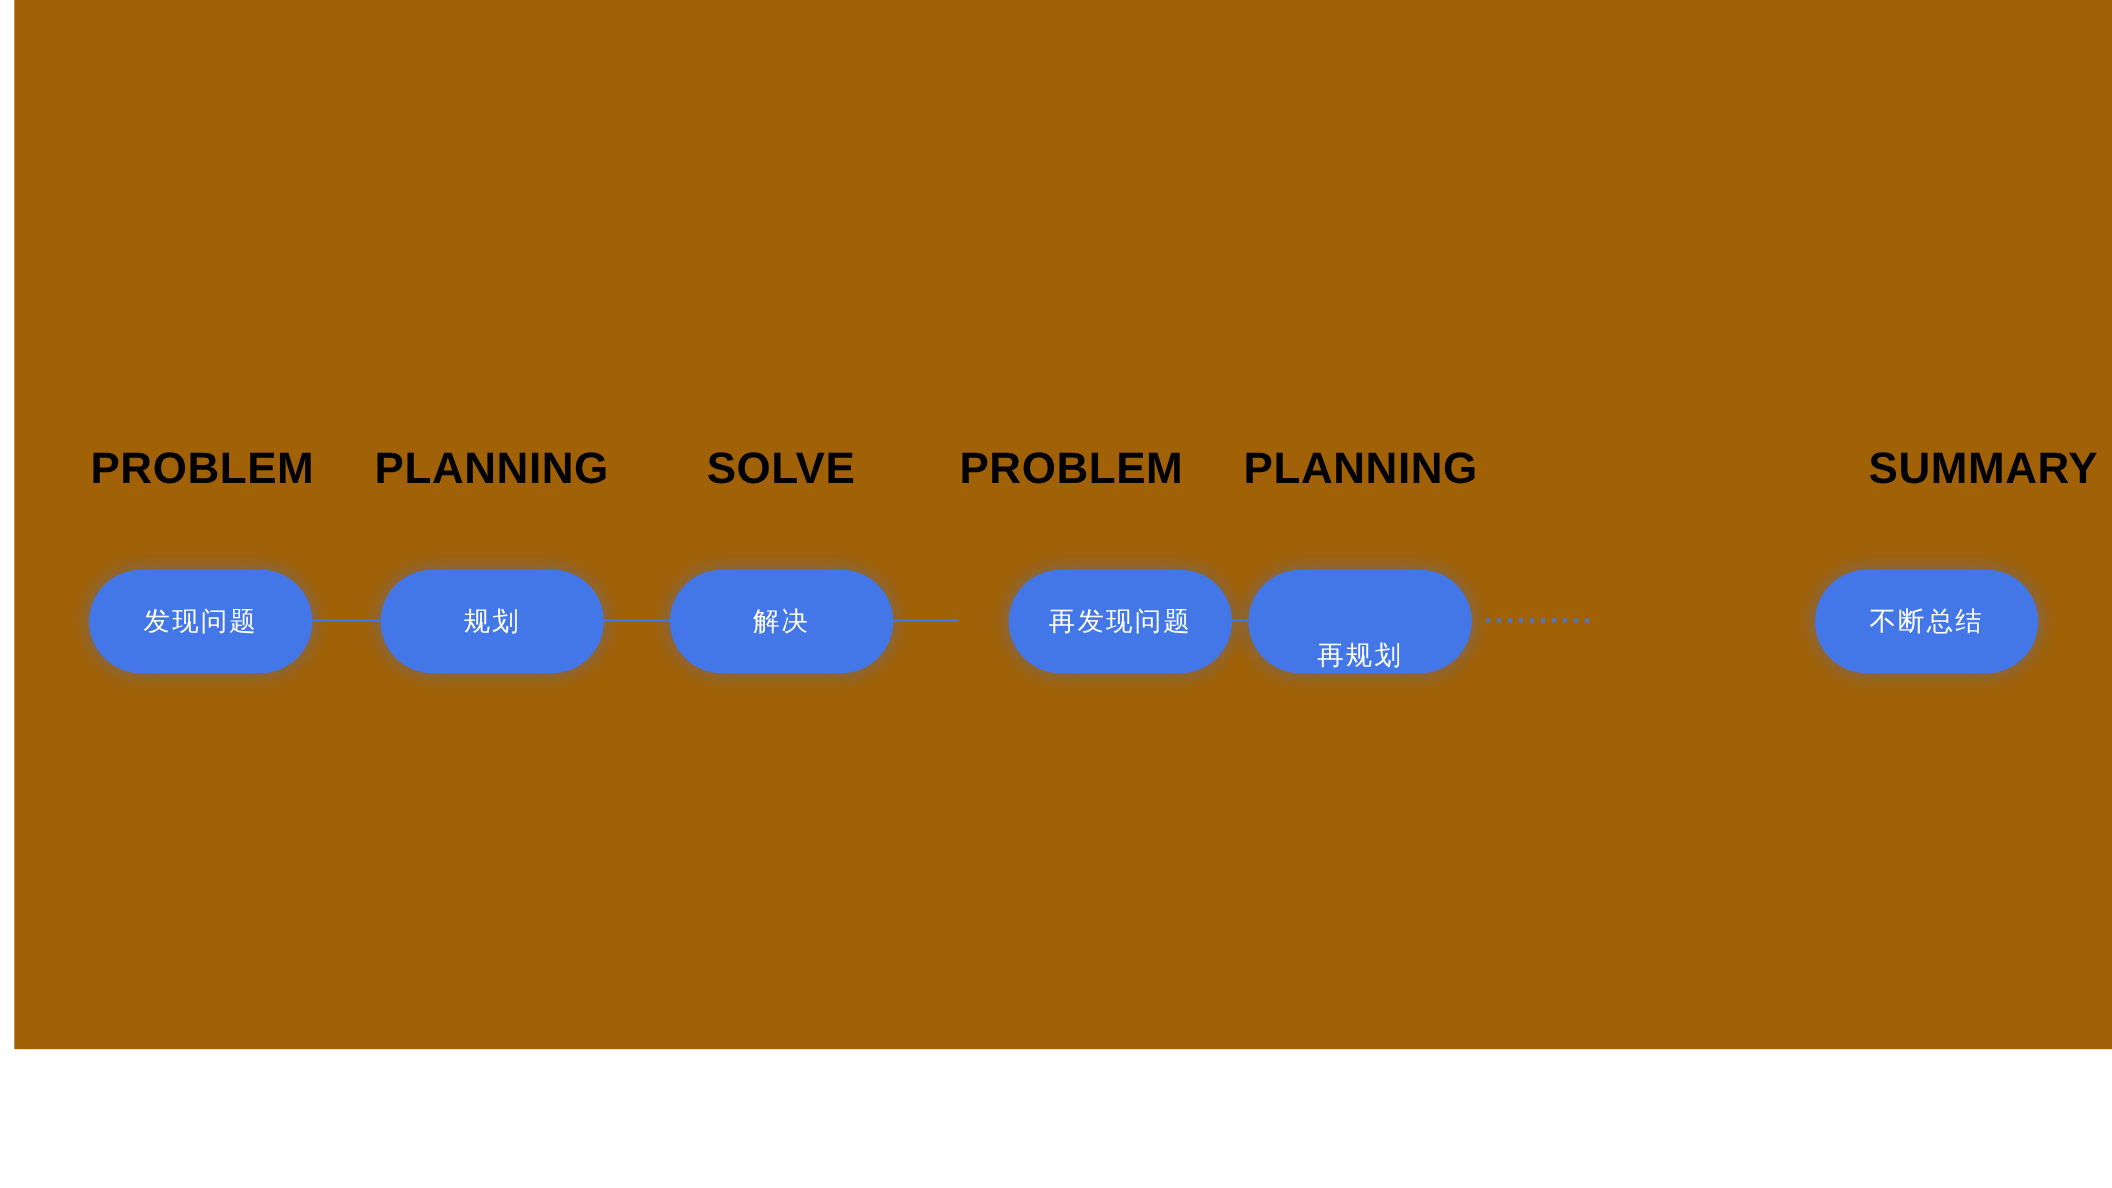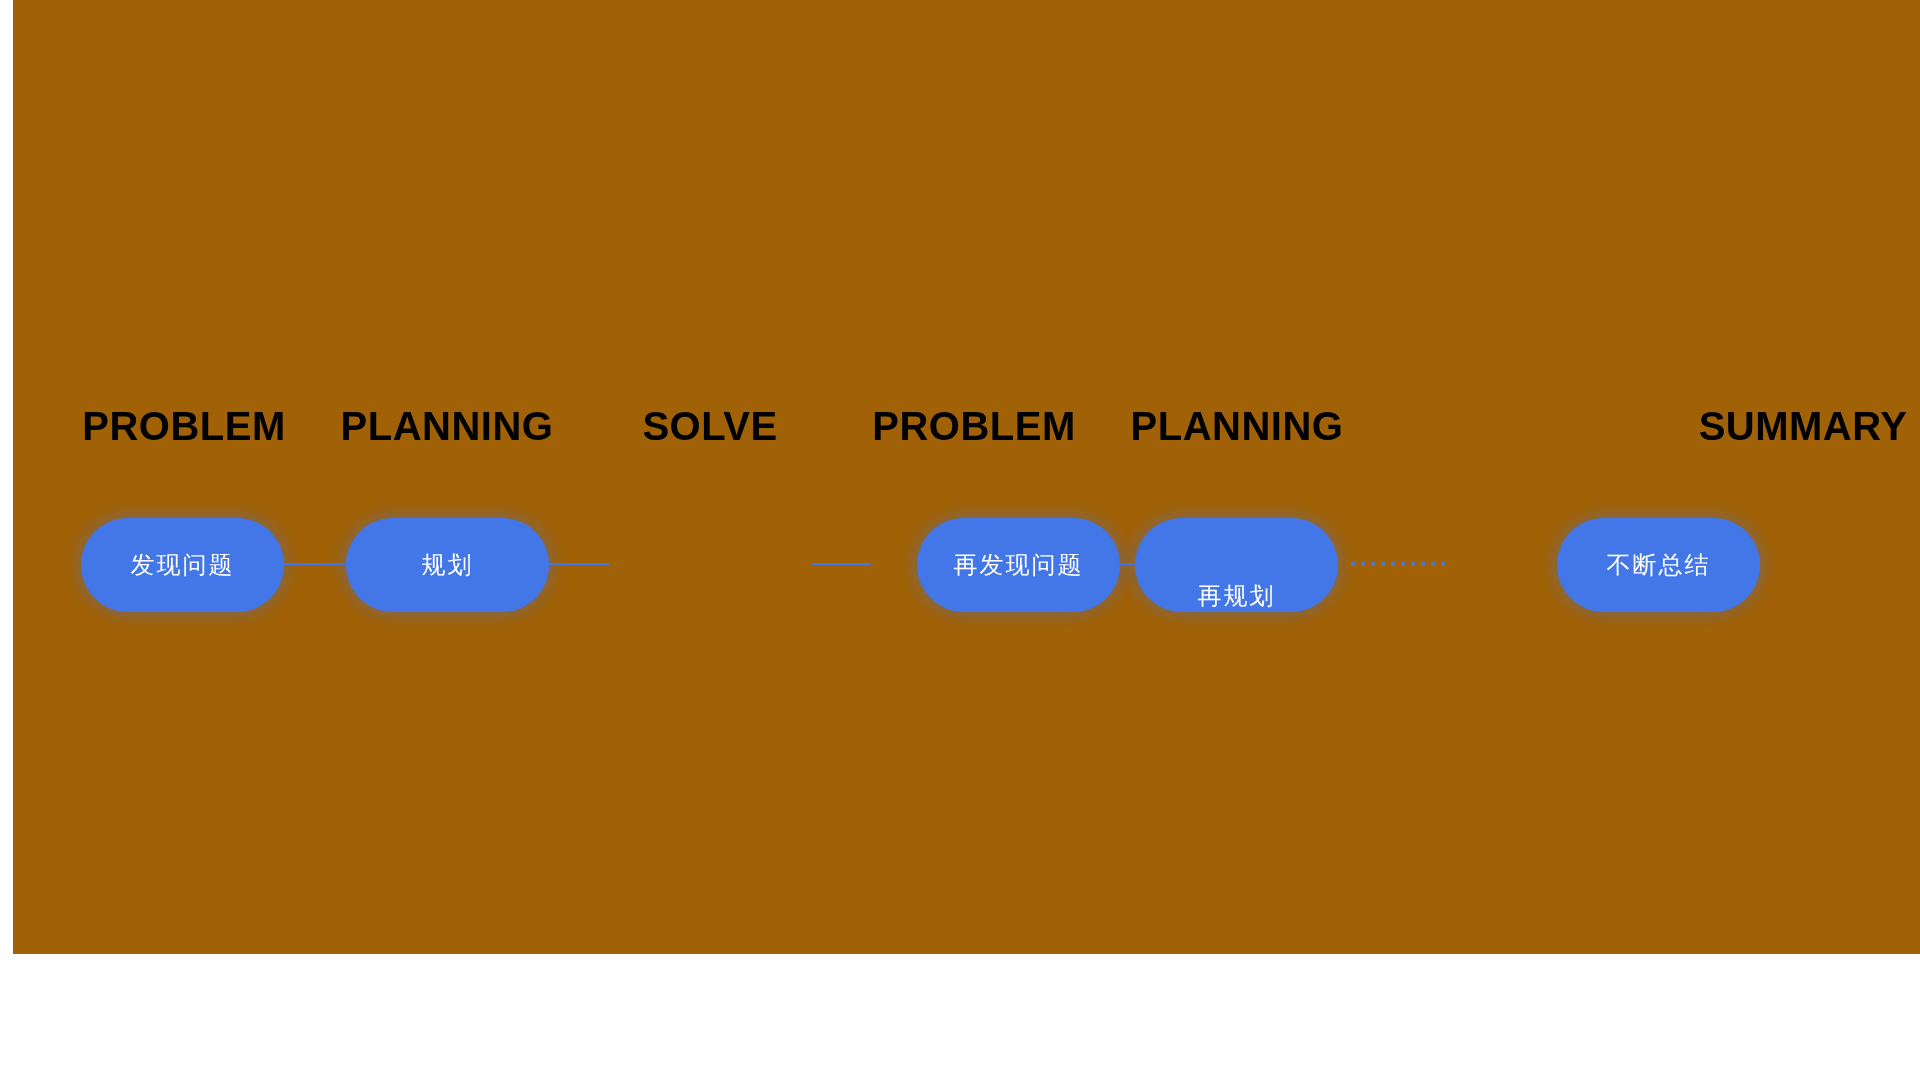--- a/index.html
+++ b/index.html
@@ -75,21 +75,21 @@
   .label-2 { left: 434px; }
   .label-3 { left: 697px; text-align: center; }
   .label-4 { left: 961px; }
   .label-5 { left: 1224px; }
   .label-6 { left: 1790px; }
   .pill-1 { left: 68px; }
   .pill-2 { left: 333px; }
   .pill-3 { left: 596px; }
   .pill-4 { left: 904px; }
   .pill-5 { left: 1122px; align-items: flex-end; }
-  .pill-6 { left: 1544px; }
+  .pill-6 { left: 1637px; }
   .conn-1 { left: 271px; width: 62px; }
   .conn-2 { left: 536px; width: 60px; }
   .conn-3 { left: 799px; width: 59px; }
   .conn-4 { left: 1061px; width: 61px; }
   .watermark {
     position: absolute;
     left: 935px;
     top: 1048px;
     display: flex;
     align-items: center;
@@ -125,20 +125,23 @@
   <div class="connector conn-3"></div>
   <div class="connector conn-4"></div>
   <div class="dotted-connector"></div>
 
   <div class="pill pill-1">
     <span>发现问题</span>
   </div>
   <div class="pill pill-2">
     <span>规划</span>
   </div>
+  <div class="pill pill-3">
+    <span>解决</span>
+  </div>
   <div class="pill pill-4">
     <span>再发现问题</span>
   </div>
   <div class="pill pill-5">
     <span>再规划</span>
   </div>
   <div class="pill pill-6">
     <span>不断总结</span>
   </div>
 

